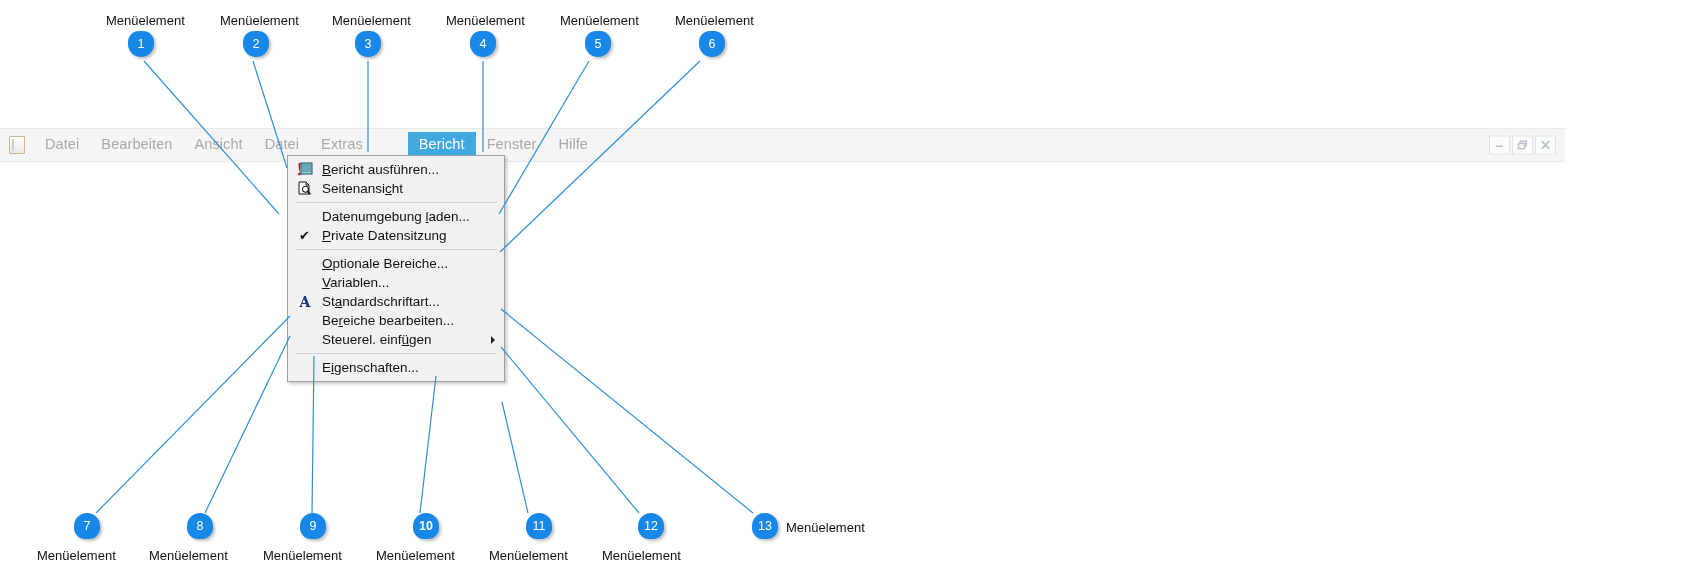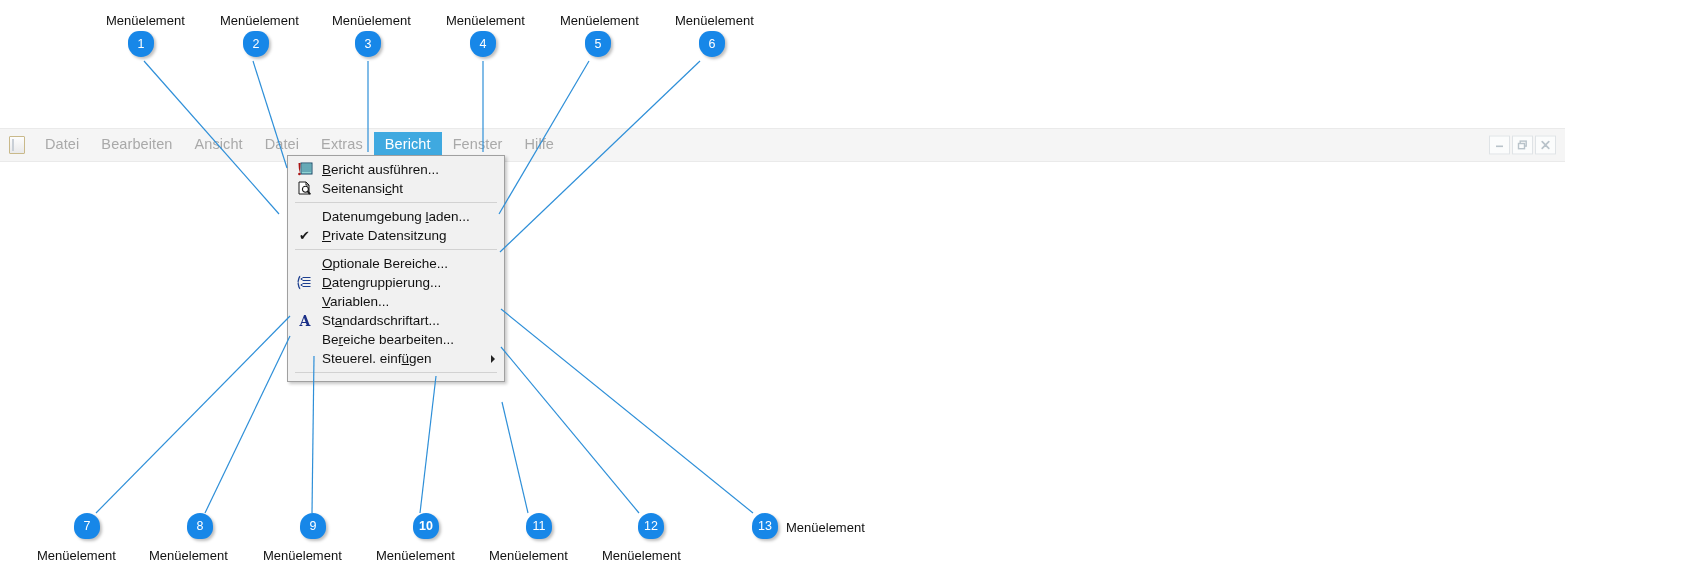--- a/index.html
+++ b/index.html
@@ -33,21 +33,21 @@
     border:1px solid #c9b98a;border-radius:1px;position:relative;flex:none;
   }
   .app-icon::after{
     content:"";position:absolute;left:2px;top:2px;right:2px;bottom:2px;
     border-left:2px solid #c9cfd6;
   }
   .menu-top{
     font-size:14.5px;color:#a9a9a9;padding:5px 11px 6px 11px;
     white-space:nowrap;line-height:1;letter-spacing:.1px;
   }
-  .menu-top.active{background:#2a9fd8;color:#ffffff;}
+  .menu-top.active{background:#2a9fd8;color:#ffffff;margin-left:34px;}
   .menu-top.active{background:#3fa9e0;}
 
   .winbuttons{
     position:absolute;right:9px;top:50%;transform:translateY(-50%);
     display:flex;gap:2px;
   }
   .winbtn{
     width:19px;height:17px;border:1px solid #dfe3e6;background:#fbfcfc;
     display:flex;align-items:center;justify-content:center;
   }
@@ -175,37 +175,30 @@
             <path d="M9 1v3h3" fill="none" stroke="#1a1a1a"></path>
             <circle cx="8.4" cy="8.2" r="3" fill="none" stroke="#1a1a1a" stroke-width="1.1"></circle>
             <path d="M10.6 10.4 L13.4 13.4" stroke="#1a1a1a" stroke-width="1.6"></path>
           </svg>
         </span><span class="txt">Seitenansi<u>c</u>ht</span></div>
       <div class="mi-sep"></div>
       <div class="mi"><span class="txt">Datenumgebung <u>l</u>aden...</span></div>
       <div class="mi"><span class="mi-check">✔</span><span class="txt"><u>P</u>rivate Datensitzung</span></div>
       <div class="mi-sep"></div>
       <div class="mi"><span class="txt"><u>O</u>ptionale Bereiche...</span></div>
-      <div class="mi"><span class="mi-icon">
-          <svg width="16" height="15" viewBox="0 0 16 15">
-            <path d="M3.2 1.5 C1.4 1.5 1.4 7.5 0.8 7.5 C1.4 7.5 1.4 13.5 3.2 13.5" fill="none" stroke="#1d3f8f" stroke-width="1.3"></path>
-            <path d="M5.5 2.5h8M5.5 5.5h8M5.5 8.5h8M5.5 11.5h8" stroke="#1d3f8f" stroke-width="1.2"></path>
-            <circle cx="4.6" cy="4" r="1" fill="#1d3f8f"></circle>
-            <circle cx="4.6" cy="10" r="1" fill="#1d3f8f"></circle>
-          </svg>
-        </span><span class="txt"><u>D</u>atengruppierung...</span></div>
       <div class="mi"><span class="txt"><u>V</u>ariablen...</span></div>
       <div class="mi"><span class="mi-icon">
           <svg width="16" height="15" viewBox="0 0 16 15">
             <text x="8" y="13" font-family="DejaVu Serif, serif" font-size="14" font-weight="bold" fill="#1b2f87" text-anchor="middle">A</text>
           </svg>
         </span><span class="txt">St<u>a</u>ndardschriftart...</span></div>
       <div class="mi"><span class="txt">Be<u>r</u>eiche bearbeiten...</span></div>
       <div class="mi"><span class="txt">Steuerel. einf<u>ü</u>gen</span><span class="mi-arrow"></span></div>
       <div class="mi-sep"></div>
+      <div class="mi"><span class="txt">E<u>i</u>genschaften...</span></div>
     </div>
 
   <div id="callout-layer">
       <div class="pin down" style="left: 128px; top: 31px;">
         <div class="bubble" style="background: rgb(23, 135, 232);">1</div>
       </div>
       <div class="calloutlabel" style="left: 106px; top: 13px;">Menüelement</div>
       <div class="pin down" style="left: 243px; top: 31px;">
         <div class="bubble" style="background: rgb(23, 135, 232);">2</div>
       </div>

